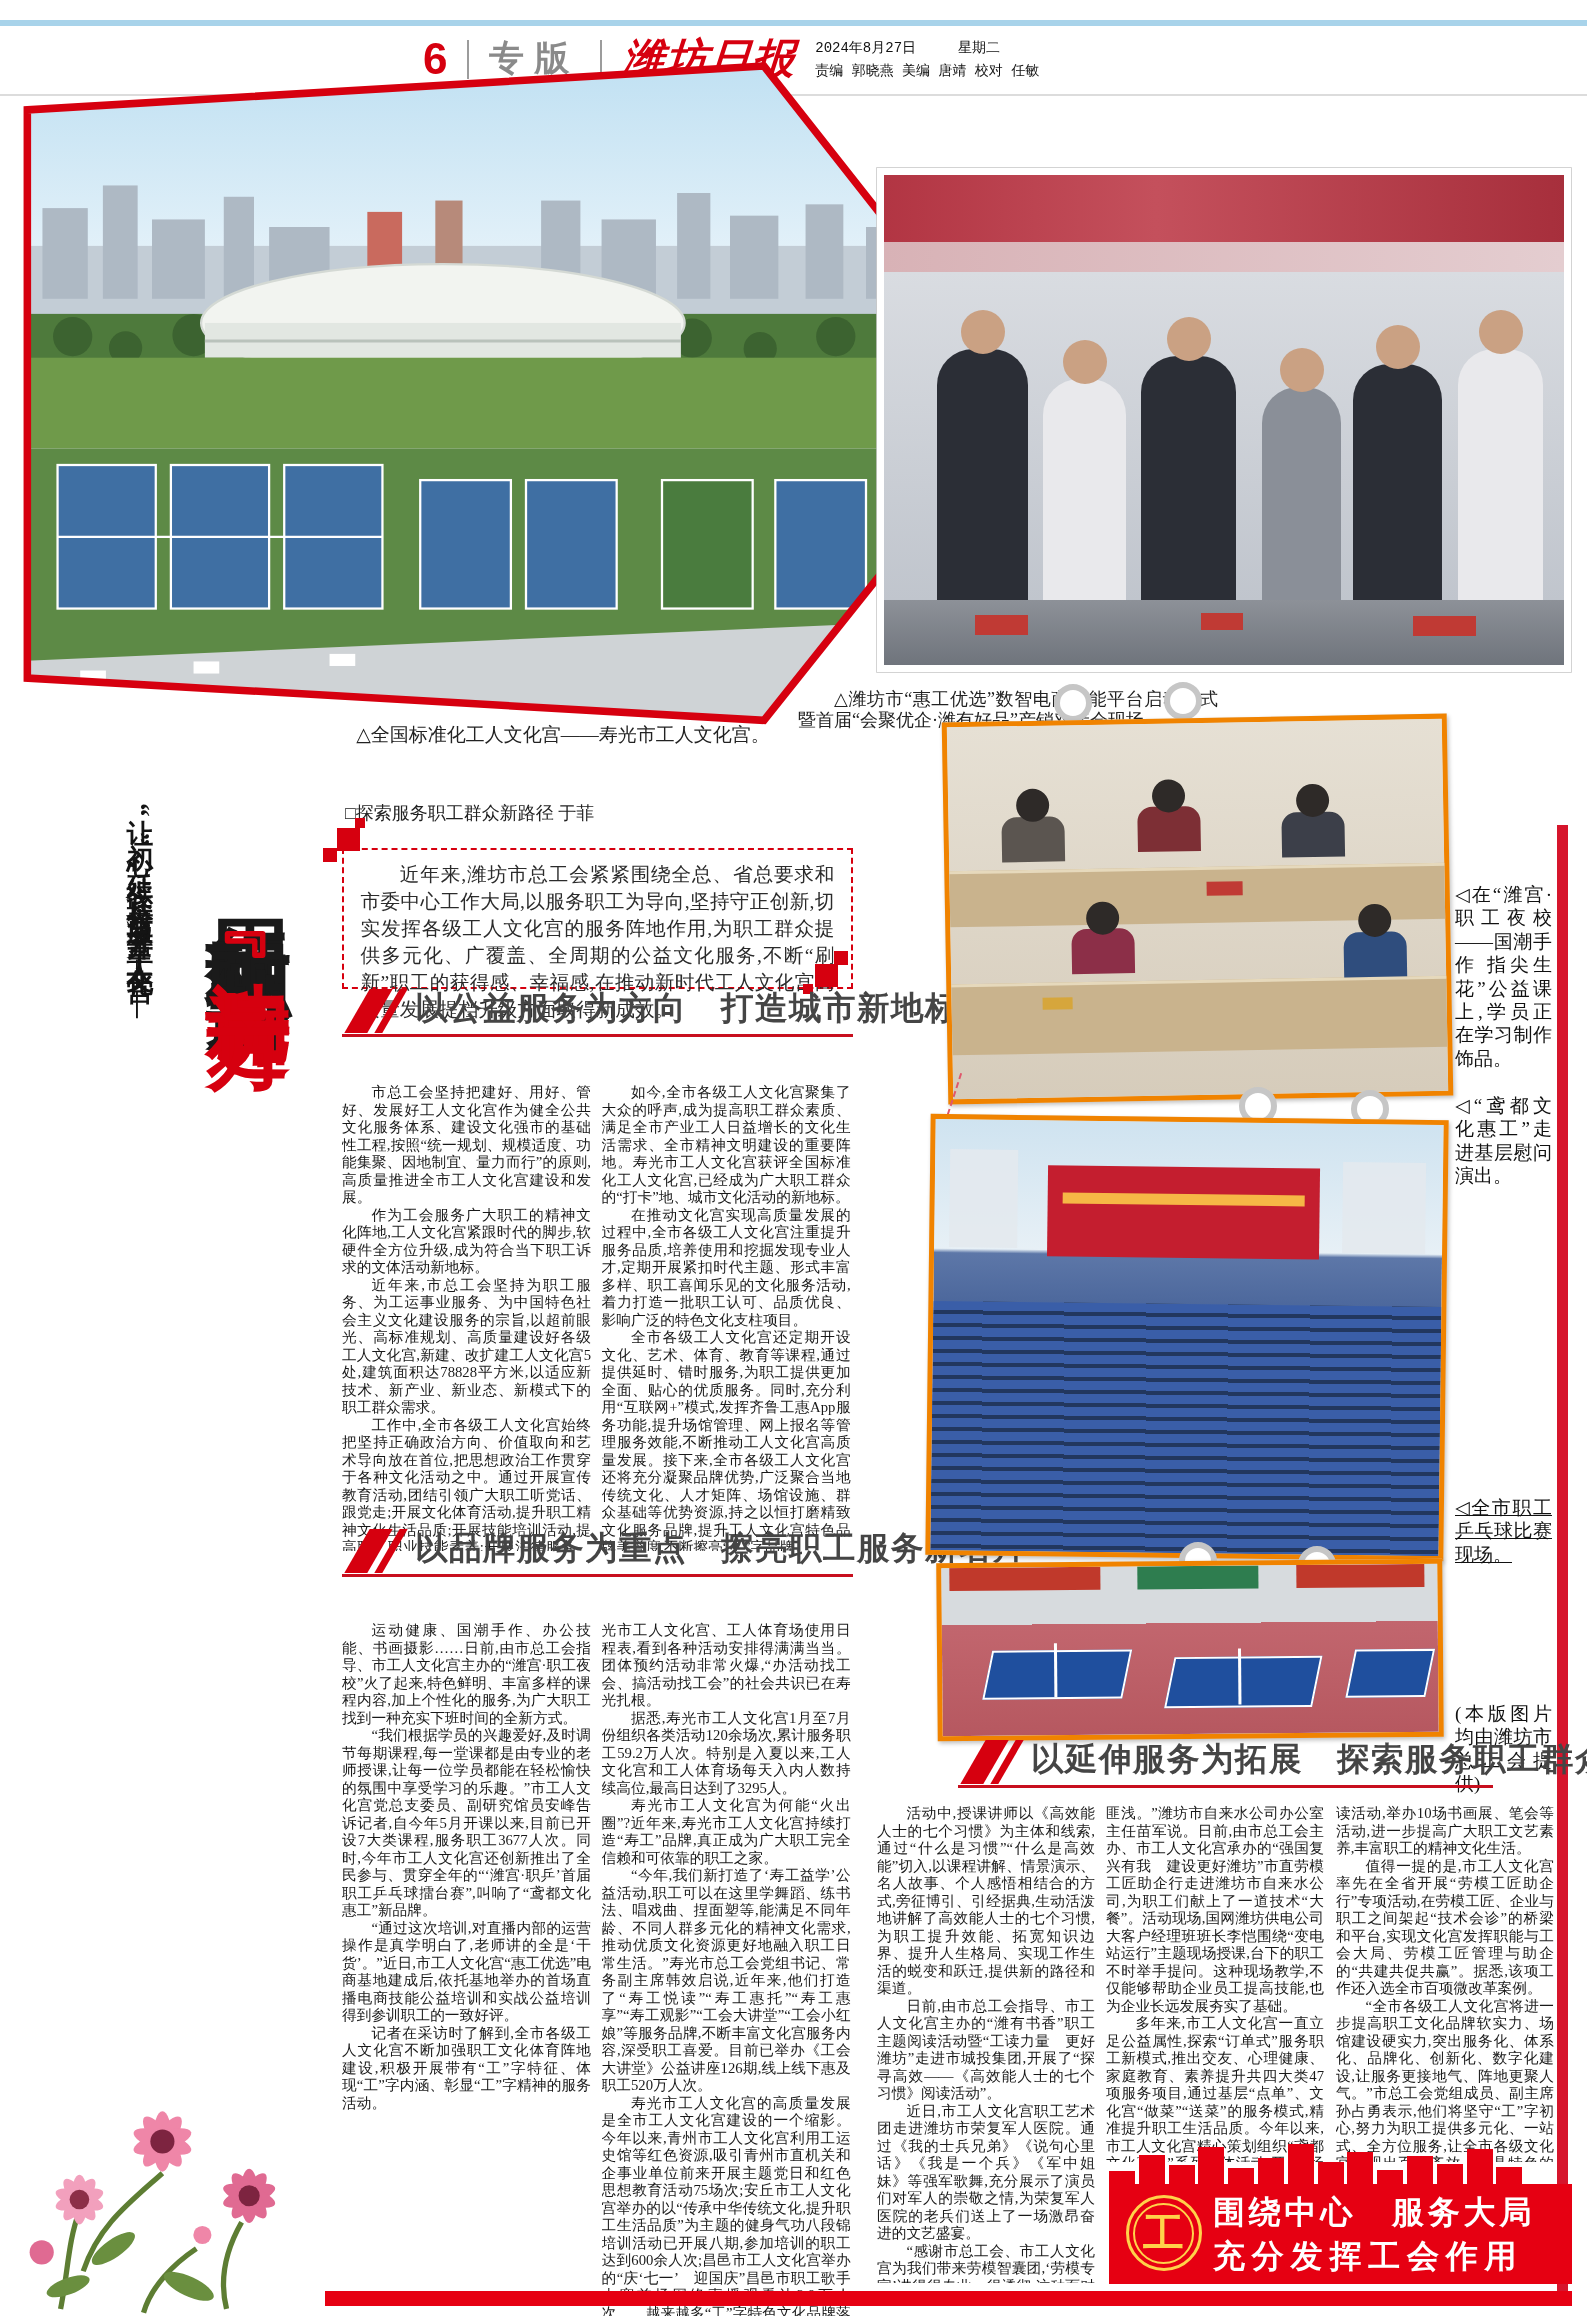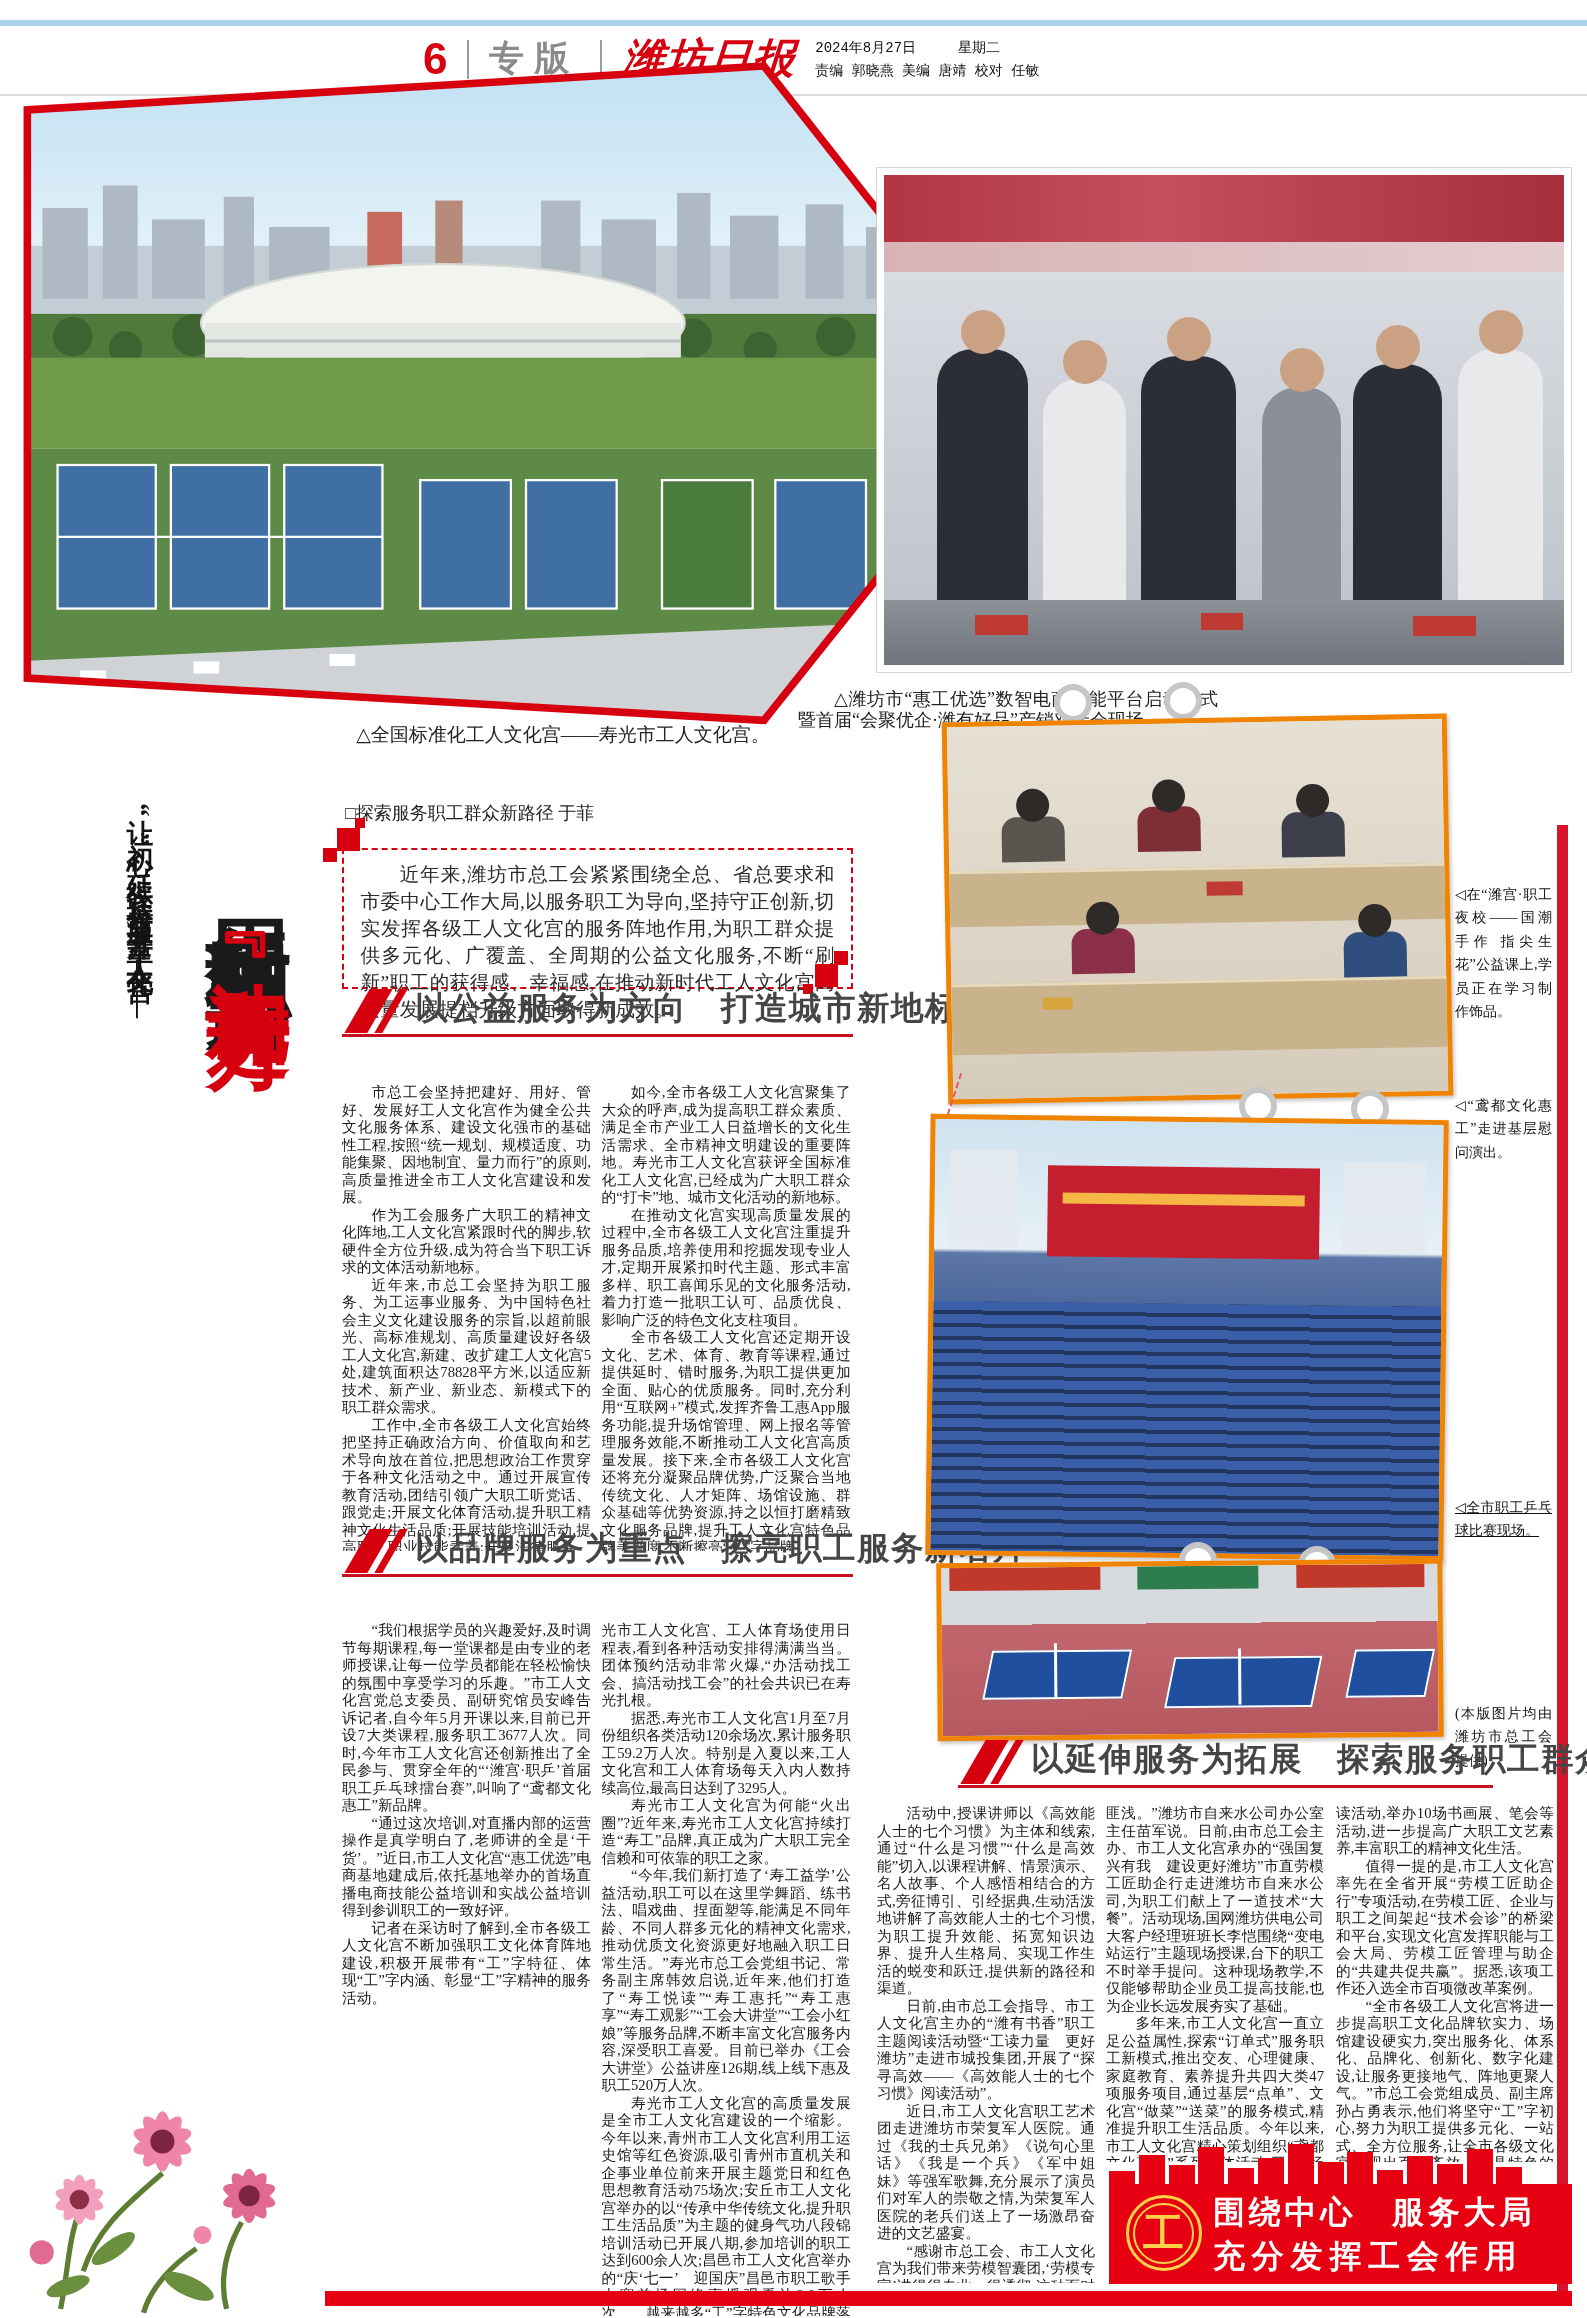--- a/index.html
+++ b/index.html
@@ -84,21 +84,21 @@
   .r2-stage{position:absolute;background:#c41e2f;}
   .r2-crowd{position:absolute;left:0;right:0;bottom:0;
             background:repeating-linear-gradient(180deg,#3a5ea8 0 9px,#22375f 9px 13px);}
   
   .r3-wall{position:absolute;inset:0;background:linear-gradient(#d7dbde 0 34%,#c2666e 34%,#b65860 100%);}
   .r3-banner{position:absolute;top:0;height:23px;background:#c0392b;}
   .r3-table{position:absolute;background:#1f4f9e;border:2.3px solid #ffffff;}
   .r3-net{position:absolute;width:3px;background:#fff;}
 
   
-  .scap{position:absolute;left:1455px;width:97px;font-size:14px;line-height:23.4px;text-align:justify;color:#111;}
+  .scap{position:absolute;left:1455px;width:97px;font-size:19px;line-height:23.4px;text-align:justify;color:#111;}
   .right-rule{left:1557px;top:825px;width:10.6px;height:1481px;background:#d6152c;}
 
   
   .skyline{left:1109px;top:2143px;width:463px;height:42px;display:flex;align-items:flex-end;gap:3.8px;}
   .skyline span{display:block;background:#e60012;width:26px;}
   .banner{left:1109px;top:2184px;width:463px;height:100px;background:#e60012;}
   .emblem{position:absolute;left:16.6px;top:11.3px;width:76px;height:76px;border:3px solid #ffd24a;border-radius:50%;box-sizing:border-box;}
   .emblem::before{content:"";position:absolute;inset:4.5px;border:2.3px solid #ffd24a;border-radius:50%;}
   .emblem-glyph{position:absolute;left:0;top:0;width:100%;height:100%;display:flex;align-items:center;justify-content:center;
                 color:#ffd24a;font-size:41px;font-weight:900;font-family:"Liberation Sans",sans-serif;}
@@ -246,20 +246,21 @@
   </div>
 
   <div class="sec-head" style="left:342px;top:1527px;width:511px;">
     <span class="slash a"></span>
     <span class="slash b"></span>
     <h2 class="sec-title">以品牌服务为重点　擦亮职工服务新名片</h2>
     <div class="sec-underline"></div>
   </div>
   <div class="body-cols" style="left:342px;top:1590px;height:694px;">
     <div class="bcol" style="height:694px;">
+      <p>运动健康、国潮手作、办公技能、书画摄影……日前,由市总工会指导、市工人文化宫主办的“潍宫·职工夜校”火了起来,特色鲜明、丰富多样的课程内容,加上个性化的服务,为广大职工找到一种充实下班时间的全新方式。</p>
       <p>“我们根据学员的兴趣爱好,及时调节每期课程,每一堂课都是由专业的老师授课,让每一位学员都能在轻松愉快的氛围中享受学习的乐趣。”市工人文化宫党总支委员、副研究馆员安峰告诉记者,自今年5月开课以来,目前已开设7大类课程,服务职工3677人次。同时,今年市工人文化宫还创新推出了全民参与、贯穿全年的“‘潍宫·职乒’首届职工乒乓球擂台赛”,叫响了“鸢都文化惠工”新品牌。</p>
       <p>“通过这次培训,对直播内部的运营操作是真学明白了,老师讲的全是‘干货’。”近日,市工人文化宫“惠工优选”电商基地建成后,依托基地举办的首场直播电商技能公益培训和实战公益培训得到参训职工的一致好评。</p>
       <p>记者在采访时了解到,全市各级工人文化宫不断加强职工文化体育阵地建设,积极开展带有“工”字特征、体现“工”字内涵、彰显“工”字精神的服务活动。</p>
 
     </div>
     <div class="bcol" style="height:694px;">
       <p style="text-indent:0;">光市工人文化宫、工人体育场使用日程表,看到各种活动安排得满满当当。团体预约活动非常火爆,“办活动找工会、搞活动找工会”的社会共识已在寿光扎根。</p>
       <p>据悉,寿光市工人文化宫1月至7月份组织各类活动120余场次,累计服务职工59.2万人次。特别是入夏以来,工人文化宫和工人体育场每天入内人数持续高位,最高日达到了3295人。</p>
       <p>寿光市工人文化宫为何能“火出圈”?近年来,寿光市工人文化宫持续打造“寿工”品牌,真正成为广大职工完全信赖和可依靠的职工之家。</p>
       <p>“今年,我们新打造了‘寿工益学’公益活动,职工可以在这里学舞蹈、练书法、唱戏曲、捏面塑等,能满足不同年龄、不同人群多元化的精神文化需求,推动优质文化资源更好地融入职工日常生活。”寿光市总工会党组书记、常务副主席韩效启说,近年来,他们打造了“寿工悦读”“寿工惠托”“寿工惠享”“寿工观影”“工会大讲堂”“工会小红娘”等服务品牌,不断丰富文化宫服务内容,深受职工喜爱。目前已举办《工会大讲堂》公益讲座126期,线上线下惠及职工520万人次。</p>

